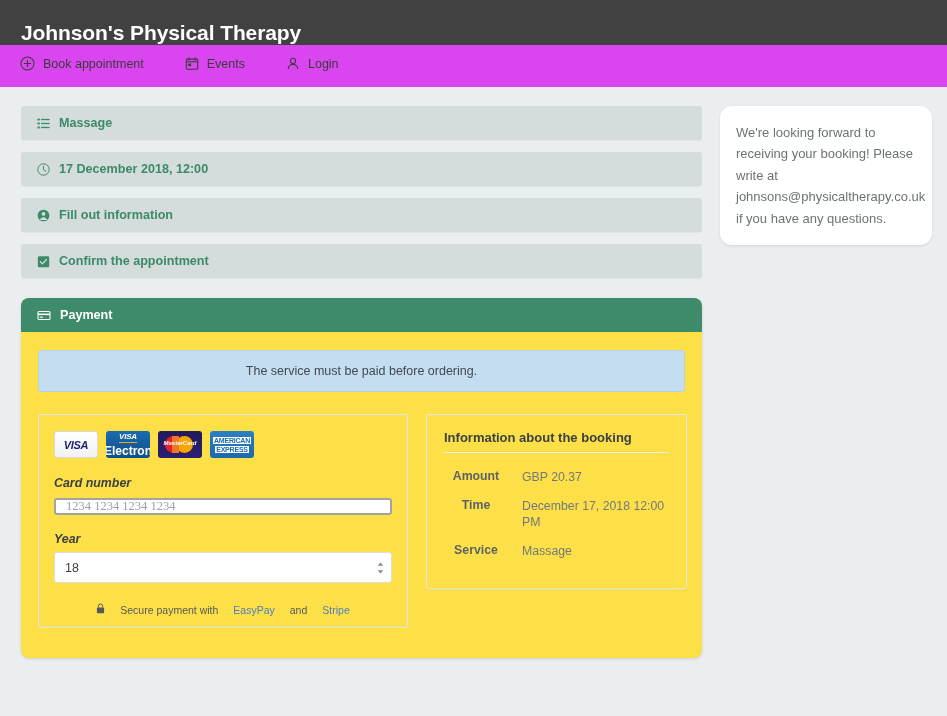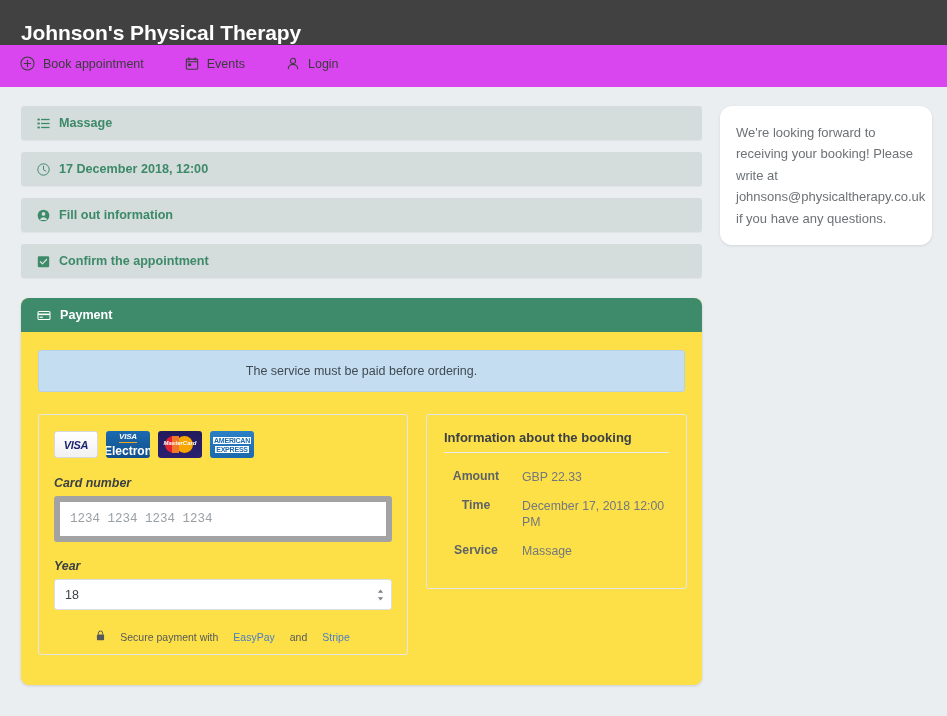--- a/index.html
+++ b/index.html
@@ -187,27 +187,27 @@
   
   .flabel {
     font-size: 12.4px;
     font-weight: bold;
     color: #3b4145;
     margin-bottom: 6px;
     display: flex; align-items: center; gap: 4px; font-style: italic;
   }
   .finput {
     width: 100%;
-    height: 46px;
-    border: 6px solid #a3a3a3;
+    height: 17px;
+    border: 2px solid #a3a3a3;
     border-radius: 3px;
     padding: 0 10px;
     font-size: 12.5px;
     color: #55595c;
-    font-family: Liberation Mono, monospace;
+    font-family: Liberation Serif, serif;
     background: #ffffff;
     outline: none;
   }
   .finput::placeholder { color: #9aa0a5; }
   .field-block { margin-bottom: 17px; }
   .triple { display: flex; gap: 16px; margin-bottom: 20px; }
   .triple > div { flex: 1; }
   .sel-wrap { position: relative; }
   .fselect {
     width: 100%;
@@ -465,21 +465,21 @@
               <a>Stripe</a>
             </div>
 
           </div>
 
           <div class="info-box">
             <div class="info-title">Information about the booking</div>
 
             <div class="info-row">
               <div class="k">Amount</div>
-              <div class="v">GBP 22.33</div>
+              <div class="v">GBP 20.37</div>
             </div>
 
             <div class="info-row">
               <div class="k">Time</div>
               <div class="v">December 17, 2018 12:00 PM</div>
             </div>
 
             <div class="info-row">
               <div class="k">Service</div>
               <div class="v">Massage</div>

